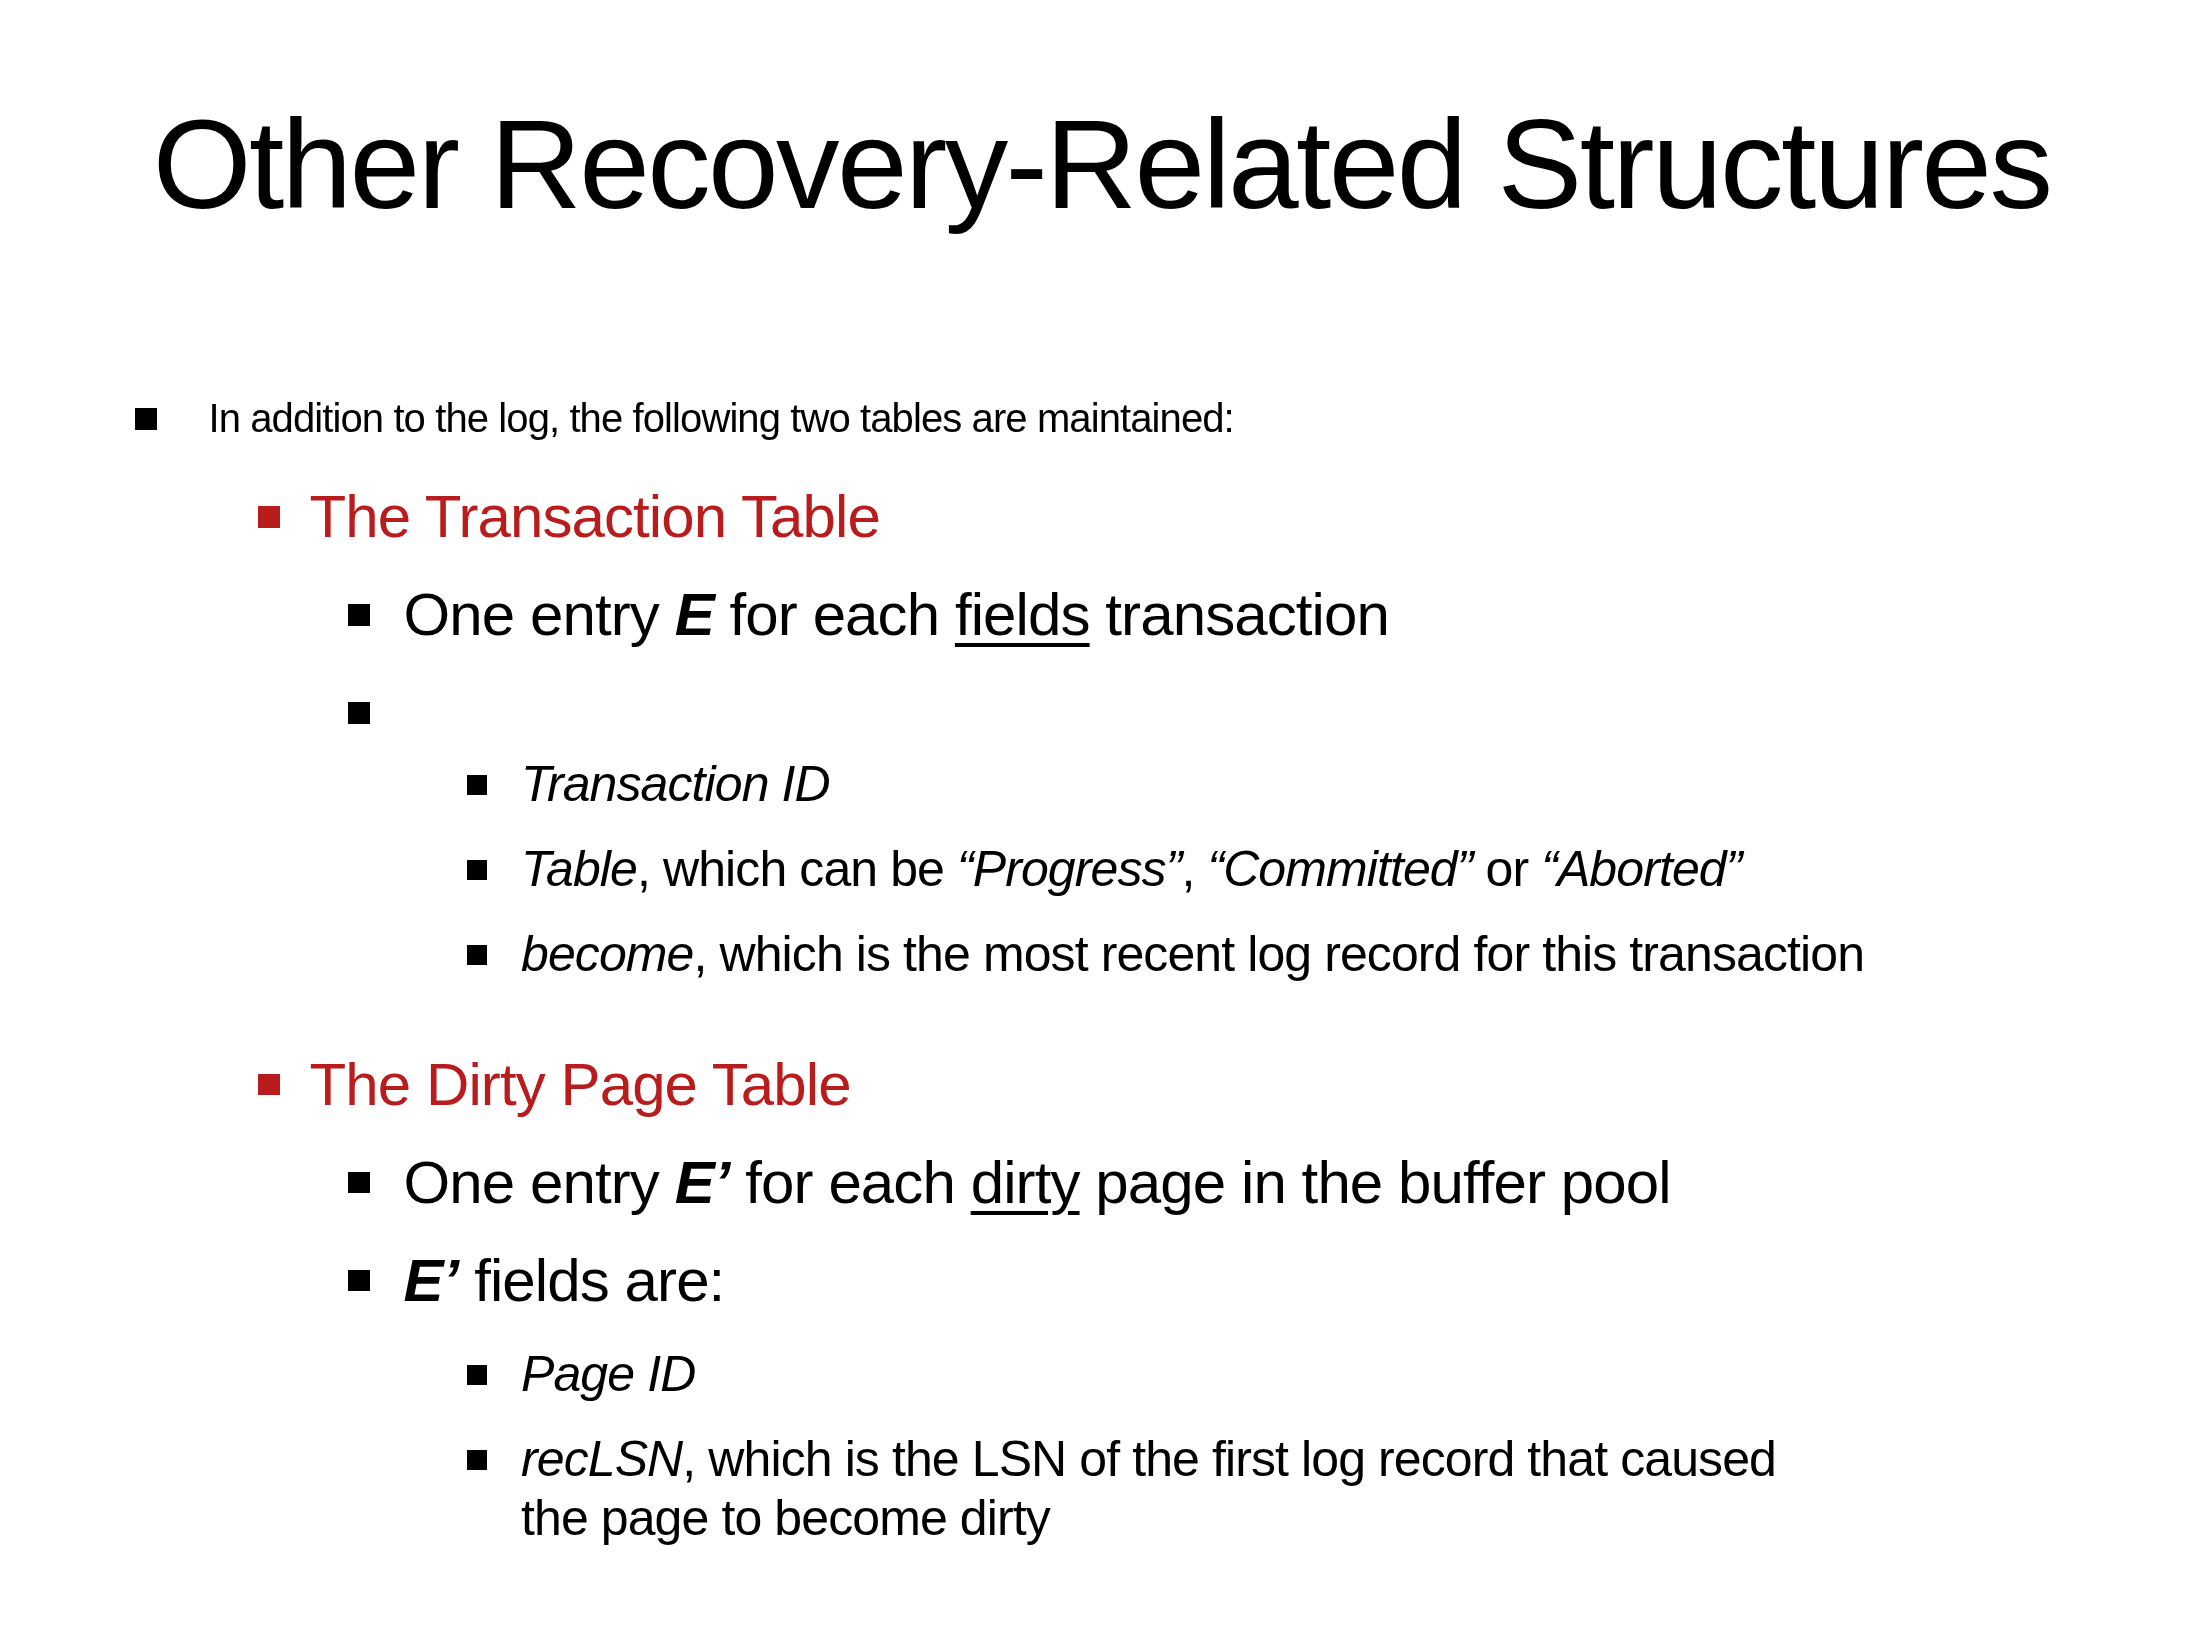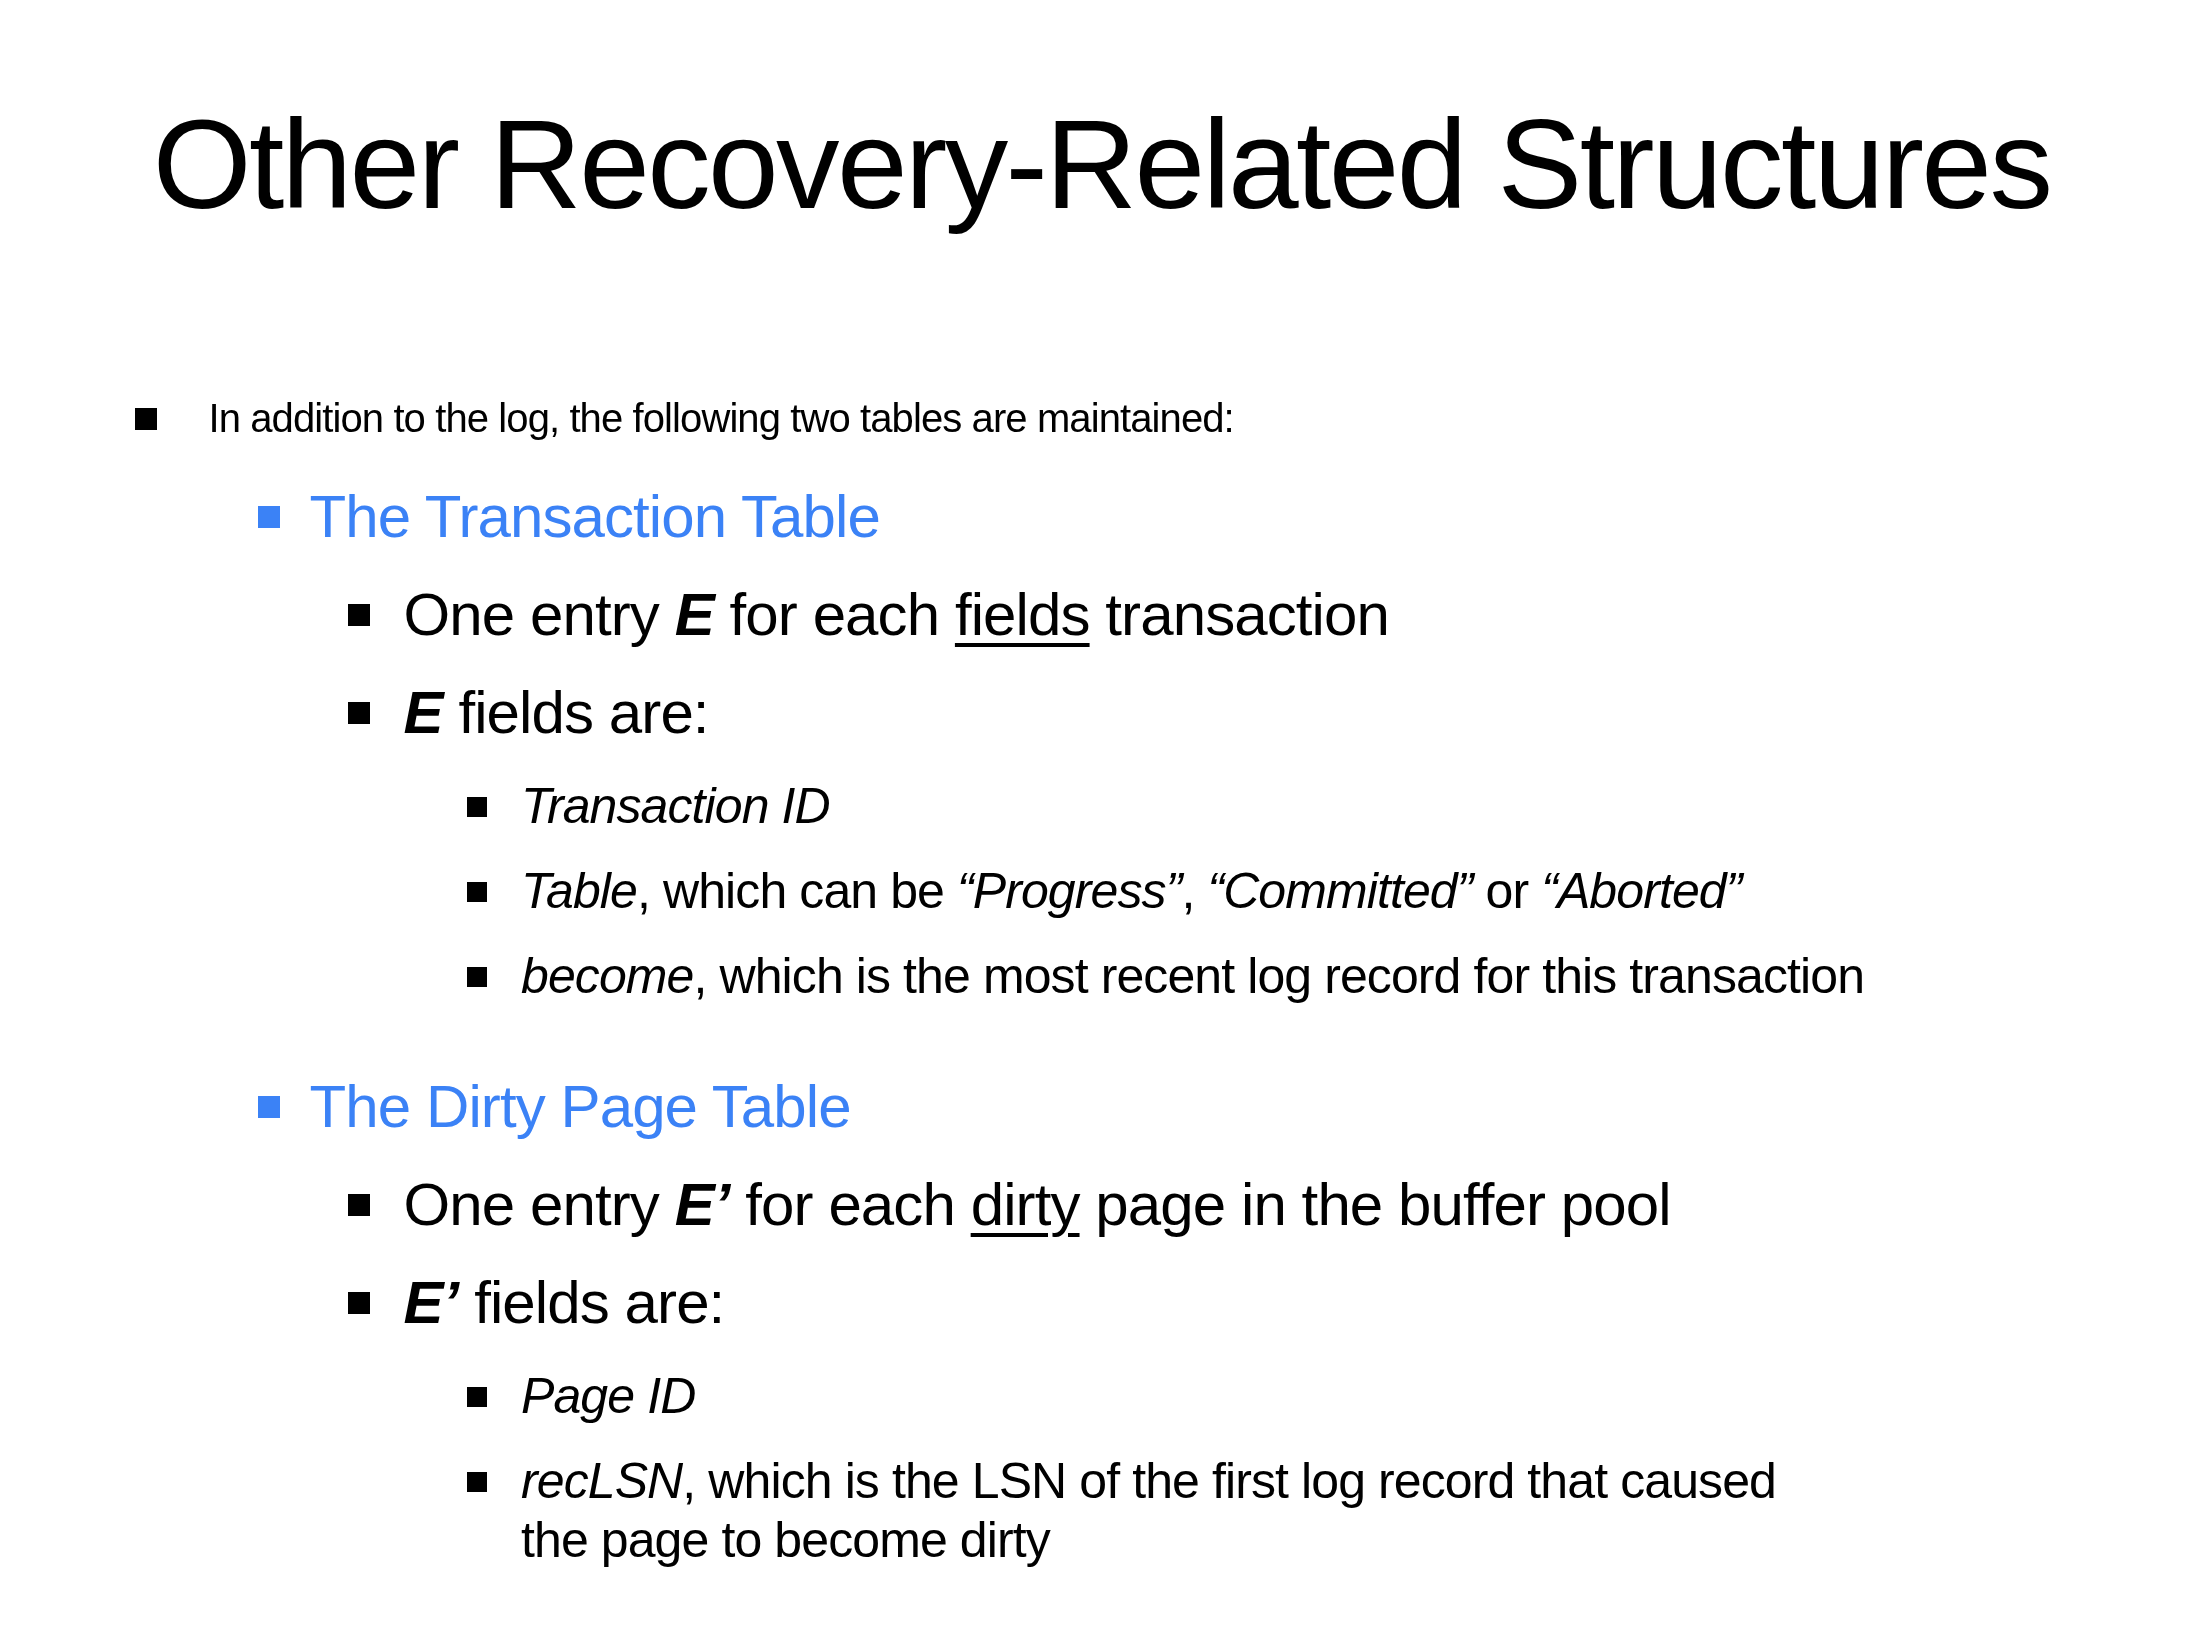--- a/index.html
+++ b/index.html
@@ -32,21 +32,21 @@
   .l3 { font-size: 60px; line-height: 67px; margin-bottom: 31px; padding-left: 348px; }
   .l4 { font-size: 50px; line-height: 59px; margin-bottom: 26px; padding-left: 467px; }
 
   .marker { flex: 0 0 auto; background: currentColor; display: inline-block; }
   .l1 .marker { width: 21.5px; height: 21.5px; margin: 23px 52px 0 0; }
   .l2 .marker { width: 21.5px; height: 21.5px; margin: 23px 30px 0 0; }
   .l3 .marker { width: 21.5px; height: 21.5px; margin: 23px 34px 0 0; }
   .l4 .marker { width: 20px; height: 20px; margin: 20px 34px 0 0; }
 
   .gap { margin-top: 67px; }
-  .blue { color: #3b82f6; justify-content: space-between; }
+  .blue { color: #b91c1c; justify-content: space-between; }
 
   .run-italic { font-style: italic; }
   .run-bold-italic { font-style: italic; font-weight: 700; }
   .run-underline { text-decoration: underline; text-decoration-thickness: 4.3px; text-underline-offset: 7.7px; }
 </style>
 </head>
 <body>
 
 <div class="slide">
   <h1 class="title">Other Recovery-Related Structures</h1>
@@ -58,21 +58,20 @@
       <div class="item l2 blue">
         <span class="marker"></span>
         <div class="txt"><span>The Transaction Table</span></div>
       </div>
       <div class="item l3">
         <span class="marker"></span>
         <div class="txt"><span>One entry </span><span class="run-bold-italic">E</span><span> for each </span><span class="run-underline">fields</span><span> transaction</span></div>
       </div>
       <div class="item l3">
         <span class="marker"></span>
-        <div class="txt"><span class="run-bold-italic">E</span><span> fields are:</span></div>
       </div>
       <div class="item l4">
         <span class="marker"></span>
         <div class="txt"><span class="run-italic">Transaction ID</span></div>
       </div>
       <div class="item l4">
         <span class="marker"></span>
         <div class="txt"><span class="run-italic">Table</span><span>, which can be </span><span class="run-italic">“Progress”</span><span>, </span><span class="run-italic">“Committed”</span><span> or </span><span class="run-italic">“Aborted”</span></div>
       </div>
       <div class="item l4">

